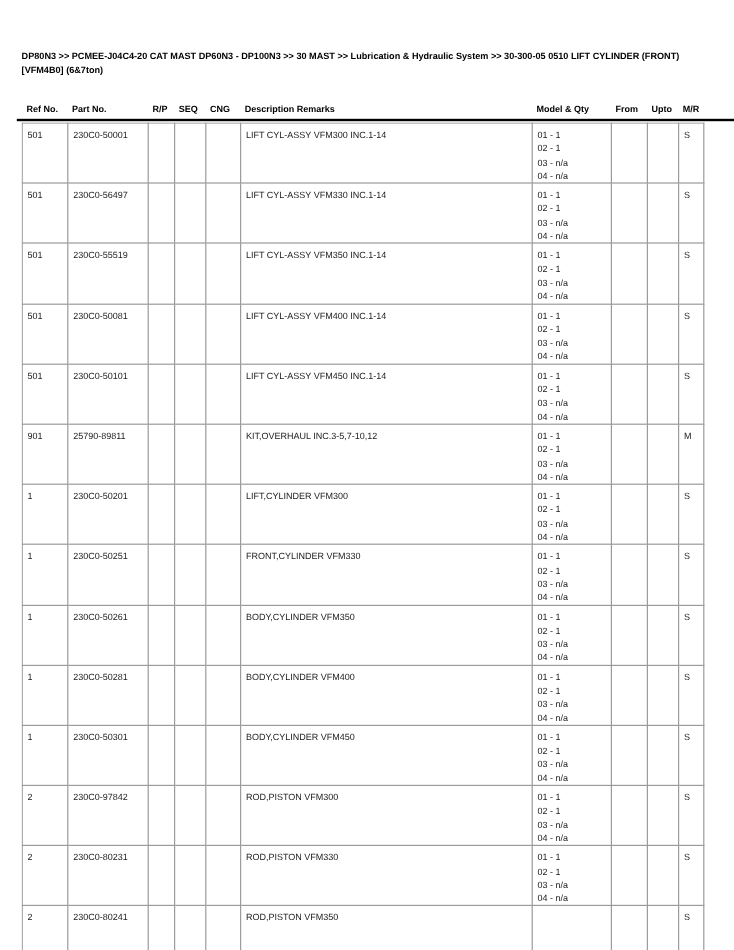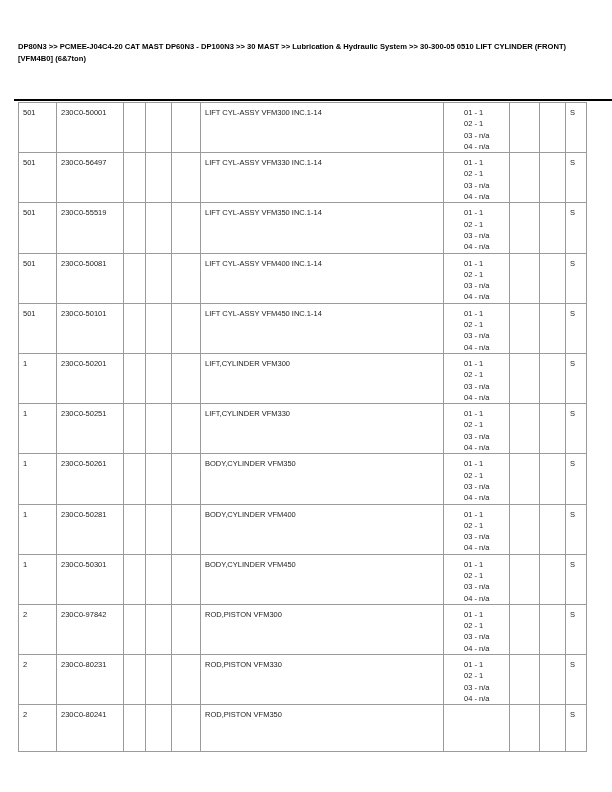--- a/index.html
+++ b/index.html
@@ -30,27 +30,39 @@
     position:absolute; left:18px; top:102px; width:570px; height:791px; overflow:hidden;
   }
   table.parts { border-collapse:collapse; table-layout:fixed; width:568px; }
   table.parts td {
     border:1px solid var(--border,#9b9b9b); vertical-align:top;
     padding:4px 2px 0 4px; font-size:7.5px; line-height:11.3px;
     overflow:hidden; white-space:nowrap;
   }
   table.parts tbody tr { height:46.7px; }
   table.parts tbody tr:first-child { height:50px; }
-  .mq-line { white-space:nowrap;margin-left:16px; }
+  .mq-line { white-space:nowrap; }
 </style>
 </head>
 <body>
 
 <div class="page" style="--bg: #ffffff; --text: #1c1c1c; --heading: #000000; --border: #9b9b9b; --rule: #000000;">
   <div class="breadcrumb">DP80N3 &gt;&gt; PCMEE-J04C4-20 CAT MAST DP60N3 - DP100N3 &gt;&gt; 30 MAST &gt;&gt; Lubrication &amp; Hydraulic System &gt;&gt; 30-300-05 0510 LIFT CYLINDER (FRONT) [VFM4B0] (6&amp;7ton)</div>
+  <div class="col-headers" id="col-headers">
+      <div class="col" style="width: 38px;">Ref No.</div>
+      <div class="col" style="width: 67px;">Part No.</div>
+      <div class="col" style="width: 22px;">R/P</div>
+      <div class="col" style="width: 26px;">SEQ</div>
+      <div class="col" style="width: 29px;">CNG</div>
+      <div class="col" style="width: 243px;">Description Remarks</div>
+      <div class="col" style="width: 66px;">Model &amp; Qty</div>
+      <div class="col" style="width: 30px;">From</div>
+      <div class="col" style="width: 26px;">Upto</div>
+      <div class="col" style="width: 21px;">M/R</div>
+    </div>
   <div class="header-rule"></div>
   <div class="table-clip">
     <table class="parts">
       <colgroup id="colgroup">
           <col style="width: 38px;">
           <col style="width: 67px;">
           <col style="width: 22px;">
           <col style="width: 26px;">
           <col style="width: 29px;">
           <col style="width: 243px;">
@@ -139,20 +151,37 @@
               <div class="mq-line">01 - 1</div>
               <div class="mq-line">02 - 1</div>
               <div class="mq-line">03 - n/a</div>
               <div class="mq-line">04 - n/a</div>
             </td>
             <td></td>
             <td></td>
             <td>S</td>
           </tr>
           <tr>
+            <td>901</td>
+            <td>25790-89811</td>
+            <td></td>
+            <td></td>
+            <td></td>
+            <td>KIT,OVERHAUL INC.3-5,7-10,12</td>
+            <td>
+              <div class="mq-line">01 - 1</div>
+              <div class="mq-line">02 - 1</div>
+              <div class="mq-line">03 - n/a</div>
+              <div class="mq-line">04 - n/a</div>
+            </td>
+            <td></td>
+            <td></td>
+            <td>M</td>
+          </tr>
+          <tr>
             <td>1</td>
             <td>230C0-50201</td>
             <td></td>
             <td></td>
             <td></td>
             <td>LIFT,CYLINDER VFM300</td>
             <td>
               <div class="mq-line">01 - 1</div>
               <div class="mq-line">02 - 1</div>
               <div class="mq-line">03 - n/a</div>
@@ -161,21 +190,21 @@
             <td></td>
             <td></td>
             <td>S</td>
           </tr>
           <tr>
             <td>1</td>
             <td>230C0-50251</td>
             <td></td>
             <td></td>
             <td></td>
-            <td>LIFT,CYLINDER VFM330</td>
+            <td>FRONT,CYLINDER VFM330</td>
             <td>
               <div class="mq-line">01 - 1</div>
               <div class="mq-line">02 - 1</div>
               <div class="mq-line">03 - n/a</div>
               <div class="mq-line">04 - n/a</div>
             </td>
             <td></td>
             <td></td>
             <td>S</td>
           </tr>

